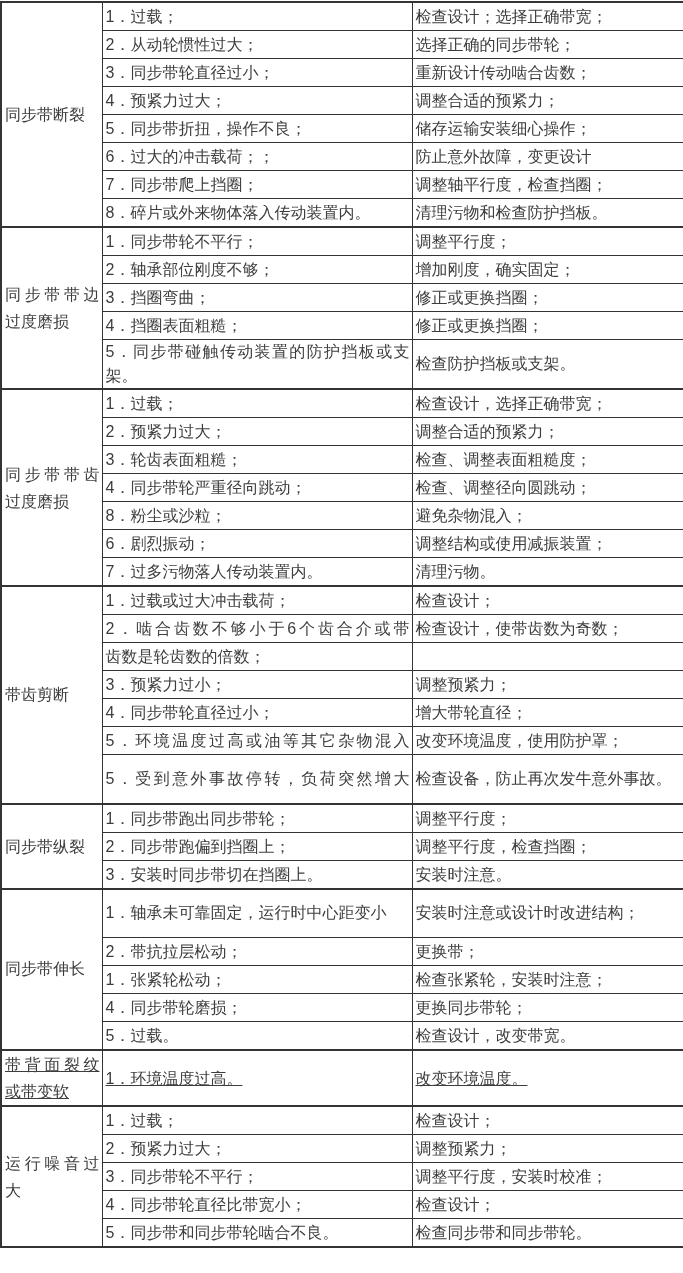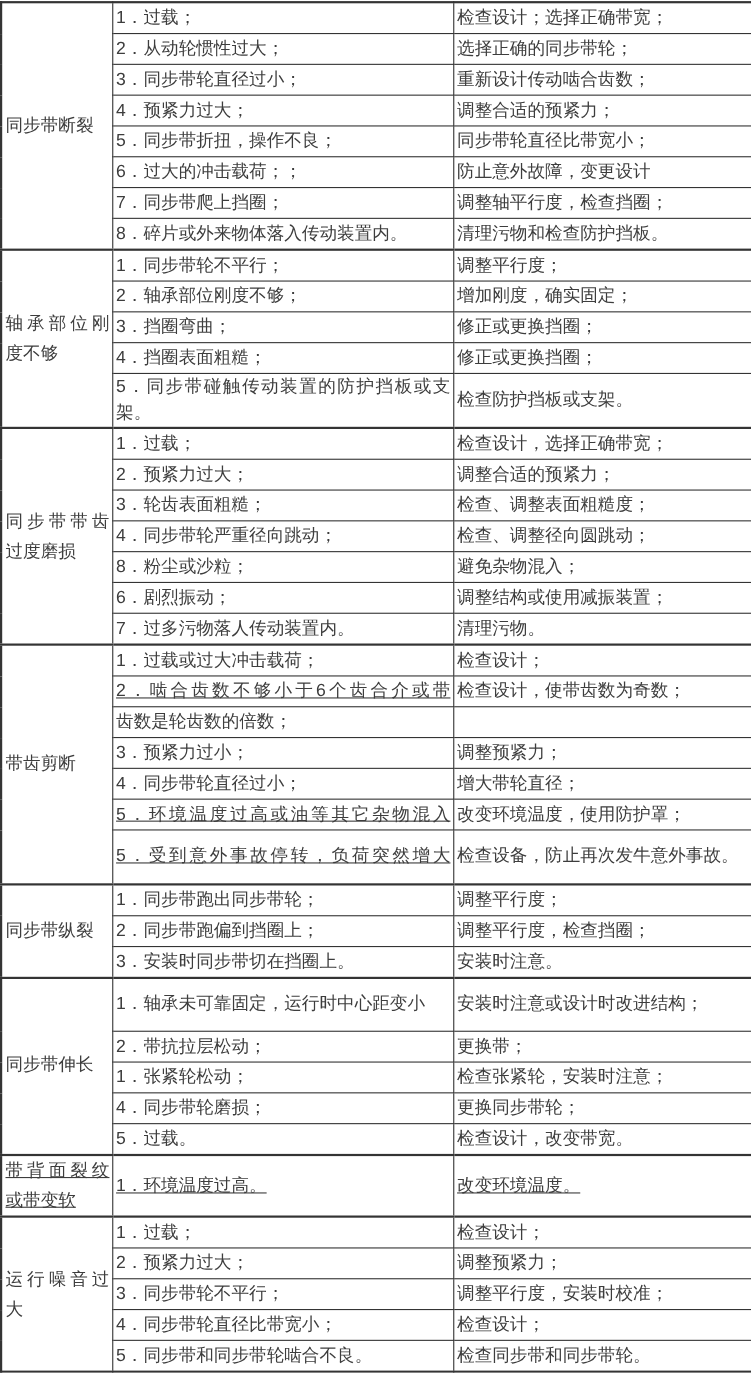--- a/index.html
+++ b/index.html
@@ -34,21 +34,20 @@
   tr.tall td { line-height: 24px; }
   tr.xtall { height: 55px; text-decoration: underline; }
   tr.sec-start td { border-top-width: 2px; }
   td.mode-cell {
     padding: 0 4px;
     text-align: justify;
   }
   td.cause-cell.fill {
     text-align: justify;
     text-align-last: justify;
-    text-decoration: underline;
   }
 </style>
 </head>
 <body>
 
 <table class="fault-table">
   <colgroup>
     <col style="width:101px">
     <col style="width:310px">
     <col style="width:272px">
@@ -66,36 +65,36 @@
       <tr class="row">
         <td class="cause-cell">3．同步带轮直径过小；</td>
         <td class="remedy-cell">重新设计传动啮合齿数；</td>
       </tr>
       <tr class="row">
         <td class="cause-cell">4．预紧力过大；</td>
         <td class="remedy-cell">调整合适的预紧力；</td>
       </tr>
       <tr class="row">
         <td class="cause-cell">5．同步带折扭，操作不良；</td>
-        <td class="remedy-cell">同步带轮直径比带宽小；</td>
+        <td class="remedy-cell">储存运输安装细心操作；</td>
       </tr>
       <tr class="row">
         <td class="cause-cell">6．过大的冲击载荷；；</td>
         <td class="remedy-cell">防止意外故障，变更设计</td>
       </tr>
       <tr class="row">
         <td class="cause-cell">7．同步带爬上挡圈；</td>
         <td class="remedy-cell">调整轴平行度，检查挡圈；</td>
       </tr>
       <tr class="row">
         <td class="cause-cell">8．碎片或外来物体落入传动装置内。</td>
         <td class="remedy-cell">清理污物和检查防护挡板。</td>
       </tr>
       <tr class="row sec-start">
-        <td class="mode-cell" rowspan="5">轴承部位刚度不够</td>
+        <td class="mode-cell" rowspan="5">同步带带边过度磨损</td>
         <td class="cause-cell">1．同步带轮不平行；</td>
         <td class="remedy-cell">调整平行度；</td>
       </tr>
       <tr class="row">
         <td class="cause-cell">2．轴承部位刚度不够；</td>
         <td class="remedy-cell">增加刚度，确实固定；</td>
       </tr>
       <tr class="row">
         <td class="cause-cell">3．挡圈弯曲；</td>
         <td class="remedy-cell">修正或更换挡圈；</td>

